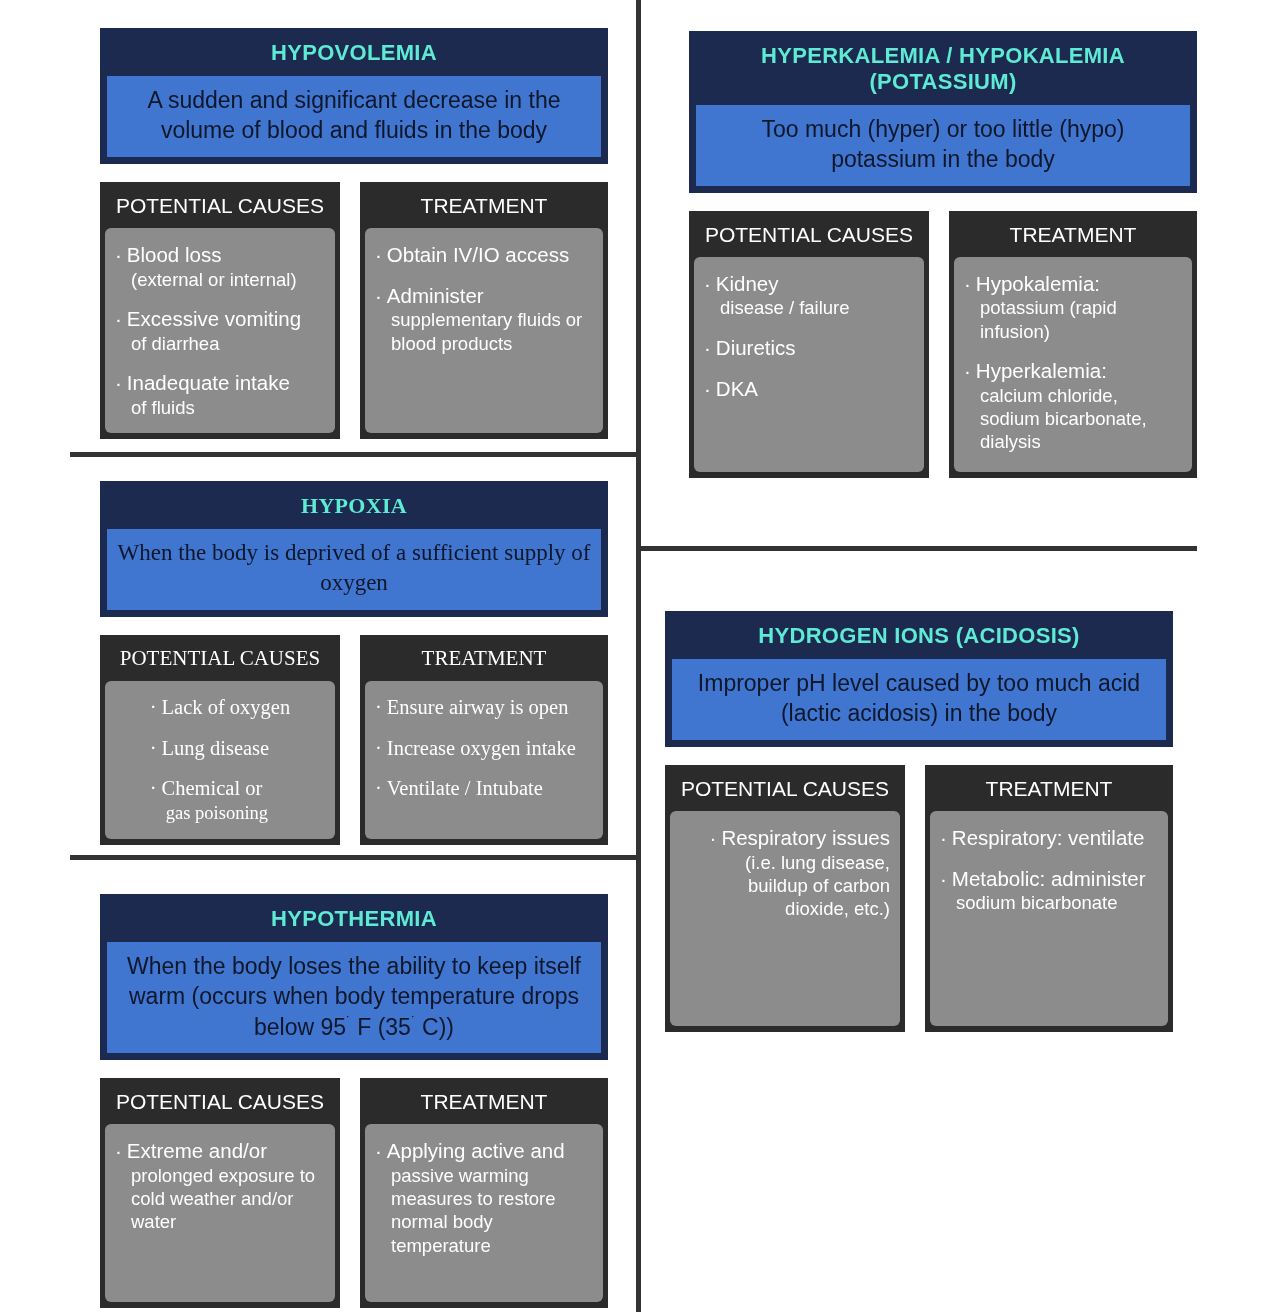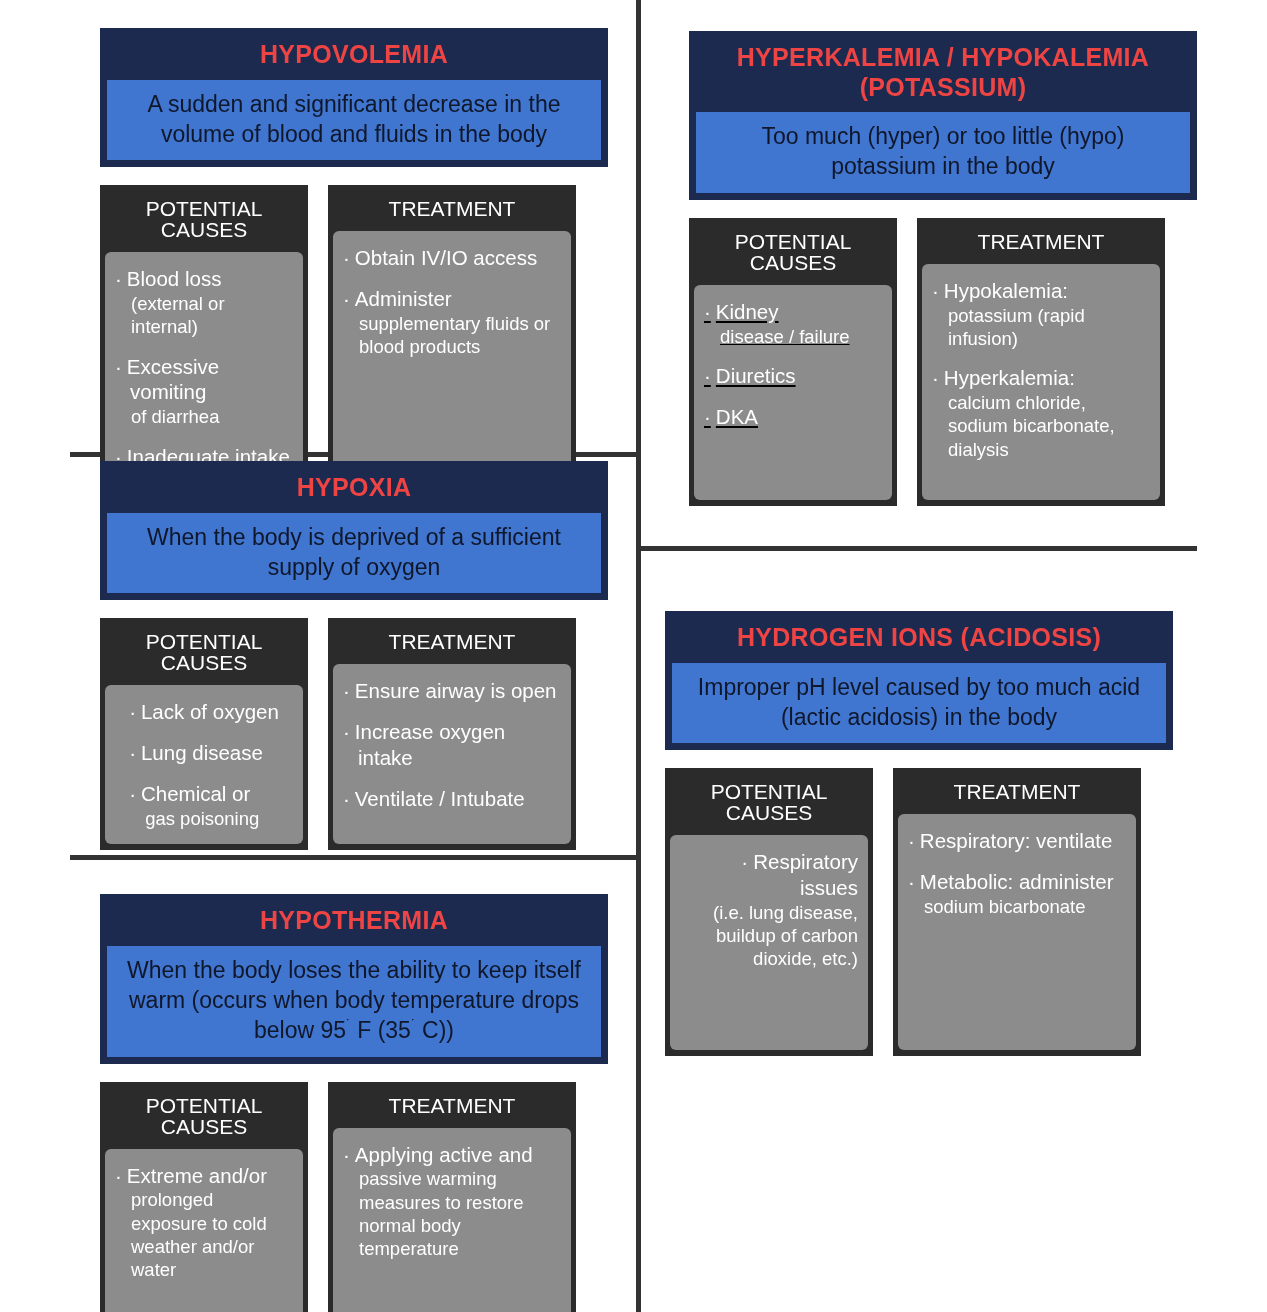--- a/index.html
+++ b/index.html
@@ -51,23 +51,23 @@
 
   
   .card { position: absolute; width: 508px; }
 
   .card-head {
     background: #1b2a4e;
     padding: 10px 7px 7px 7px;
     box-sizing: border-box;
   }
   .card-title {
-    color: #ef4444;
+    color: #5eead4;
     font-weight: bold;
-    font-size: 25px;
+    font-size: 22px;
     text-align: center;
     letter-spacing: 0.3px;
     line-height: 1.18;
     padding: 2px 0 10px 0;
   }
   .card-desc {
     background: #4075d0;
     color: #0f172a;
     font-size: 23px;
     line-height: 1.32;
@@ -82,21 +82,21 @@
     gap: 20px;
     margin-top: 18px;
   }
   .panel {
     background: #2b2b2b;
     padding: 5px 5px 6px 5px;
     box-sizing: border-box;
     display: flex;
     flex-direction: column;
   }
-  .panel.causes    { width: 208px; }
+  .panel.causes    { width: 240px; }
   .panel.treatment { width: 248px; }
 
   .panel-head {
     color: #ffffff;
     font-size: 21px;
     text-align: center;
     padding: 8px 4px 12px 4px;
     line-height: 1;
   }
   .panel-body {
@@ -169,21 +169,21 @@
           <div class="panel-body">
             <ul class="bullets">
                 <li><span class="b">·</span><span>Obtain IV/IO access</span></li>
                 <li><span class="b">·</span><span>Administer</span><span class="sub">supplementary fluids or blood products</span></li>
               </ul>
           </div>
         </div>
       </div>
     </div>
 
-    <div class="card" style="top:461px; position:absolute;">
+    <div class="card" style="top:481px; position:absolute;font-family:Liberation Serif, serif;">
       <div class="card-head">
         <div class="card-title">HYPOXIA</div>
         <div class="card-desc">When the body is deprived of a sufficient supply of oxygen</div>
       </div>
       <div class="panels">
         <div class="panel causes">
           <div class="panel-head">POTENTIAL CAUSES</div>
           <div class="panel-body centered">
             <ul class="bullets"><li><span class="b">·</span><span>Lack of oxygen</span></li><li><span class="b">·</span><span>Lung disease</span></li><li><span class="b">·</span><span>Chemical or</span><span class="sub">gas poisoning</span></li></ul>
           </div>
@@ -233,21 +233,21 @@
   <div class="col-right">
 
     <div class="card" style="top:31px; position:absolute;margin-left:24px;">
       <div class="card-head">
         <div class="card-title">HYPERKALEMIA / HYPOKALEMIA (POTASSIUM)</div>
         <div class="card-desc">Too much (hyper) or too little (hypo) potassium in the body</div>
       </div>
       <div class="panels">
         <div class="panel causes">
           <div class="panel-head">POTENTIAL CAUSES</div>
-          <div class="panel-body" style="min-height:215px;text-decoration:underline;">
+          <div class="panel-body" style="min-height:215px;">
             <ul class="bullets">
                 <li><span class="b">·</span><span>Kidney</span><span class="sub">disease / failure</span></li>
                 <li><span class="b">·</span><span>Diuretics</span></li>
                 <li><span class="b">·</span><span>DKA</span></li>
               </ul>
           </div>
         </div>
         <div class="panel treatment">
           <div class="panel-head">TREATMENT</div>
           <div class="panel-body" style="min-height:215px;">

